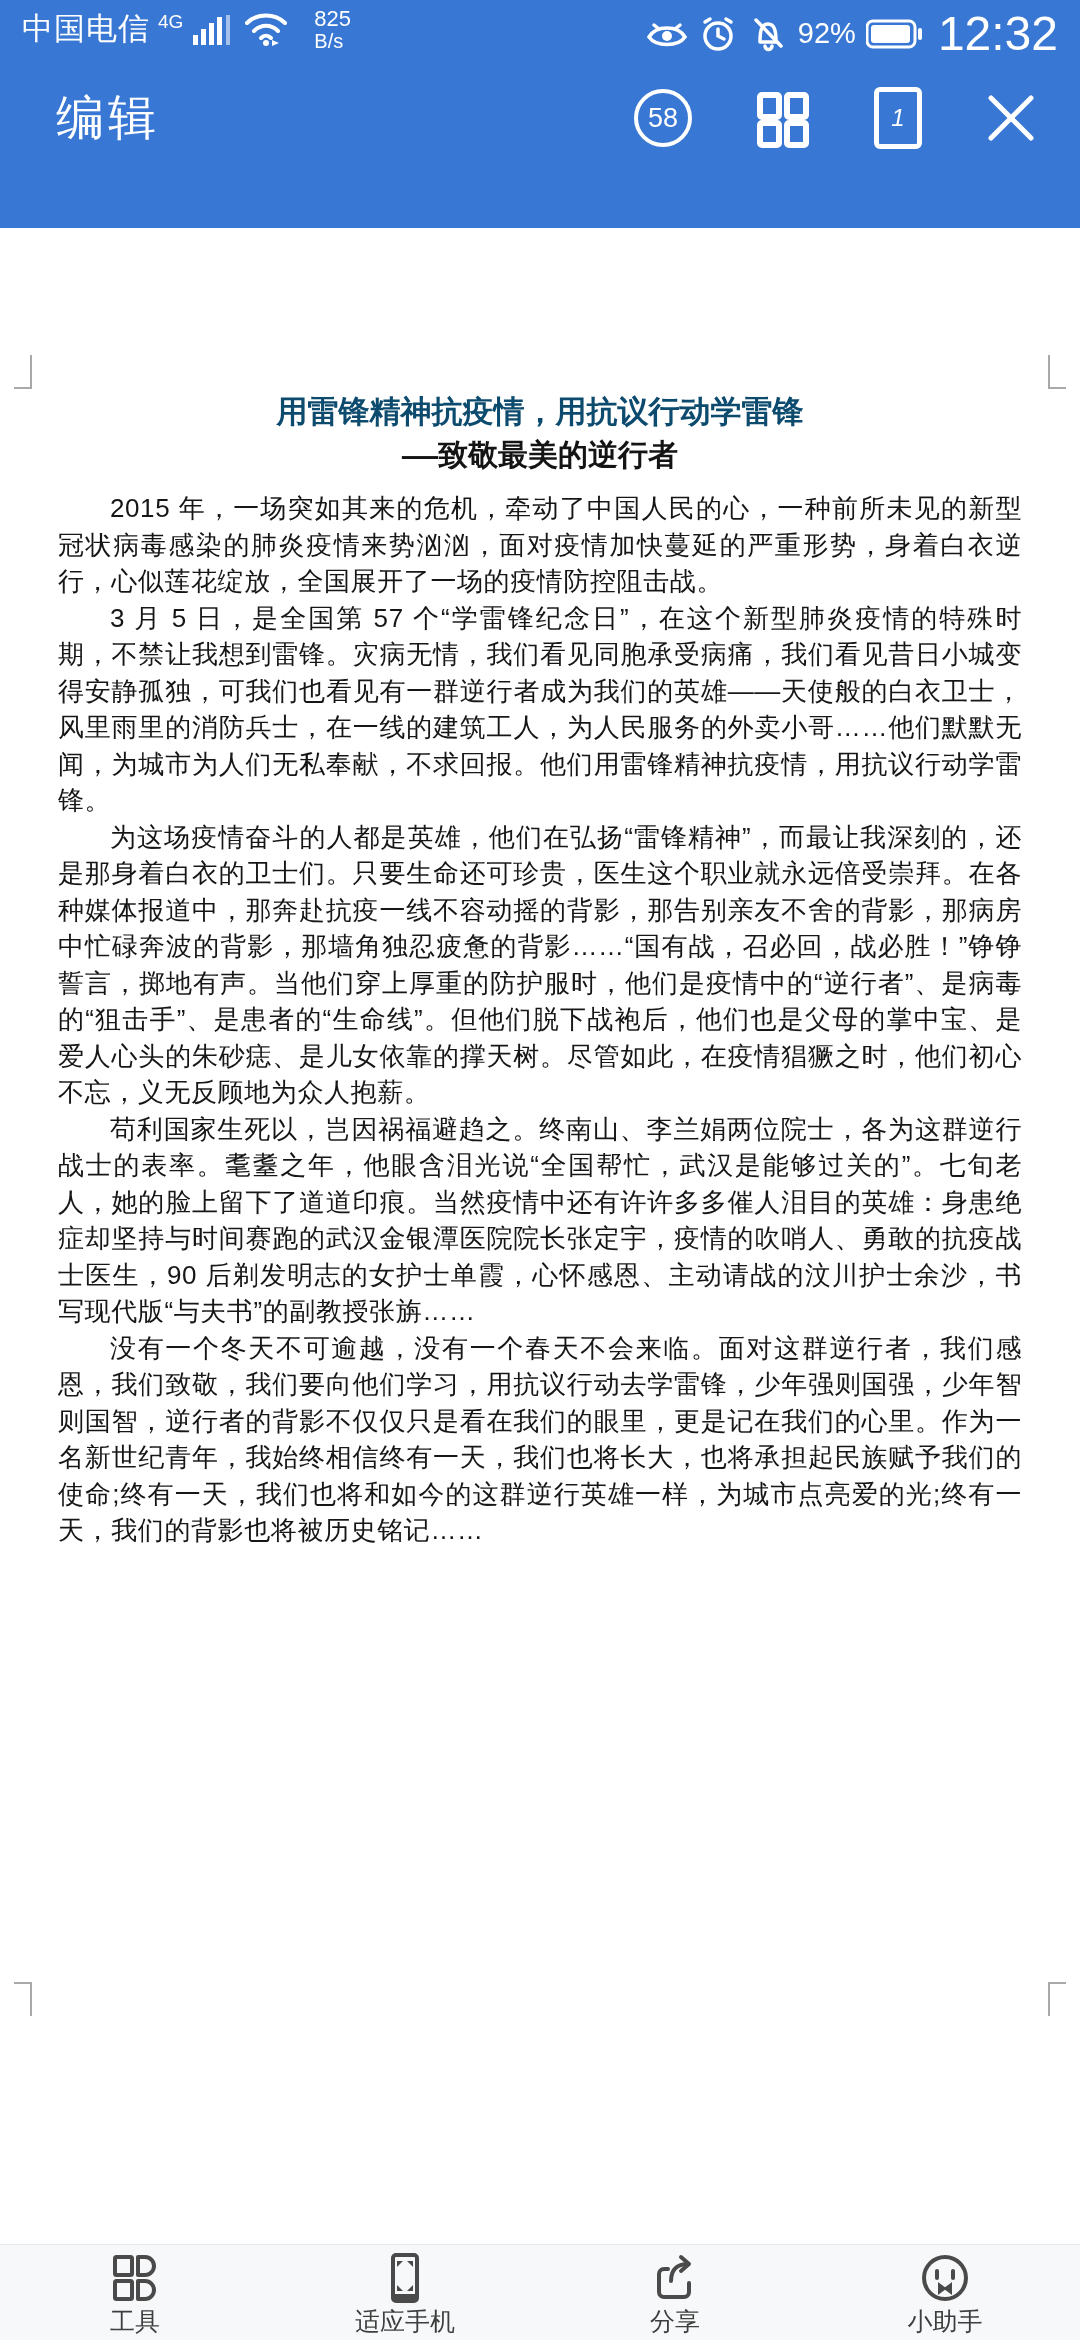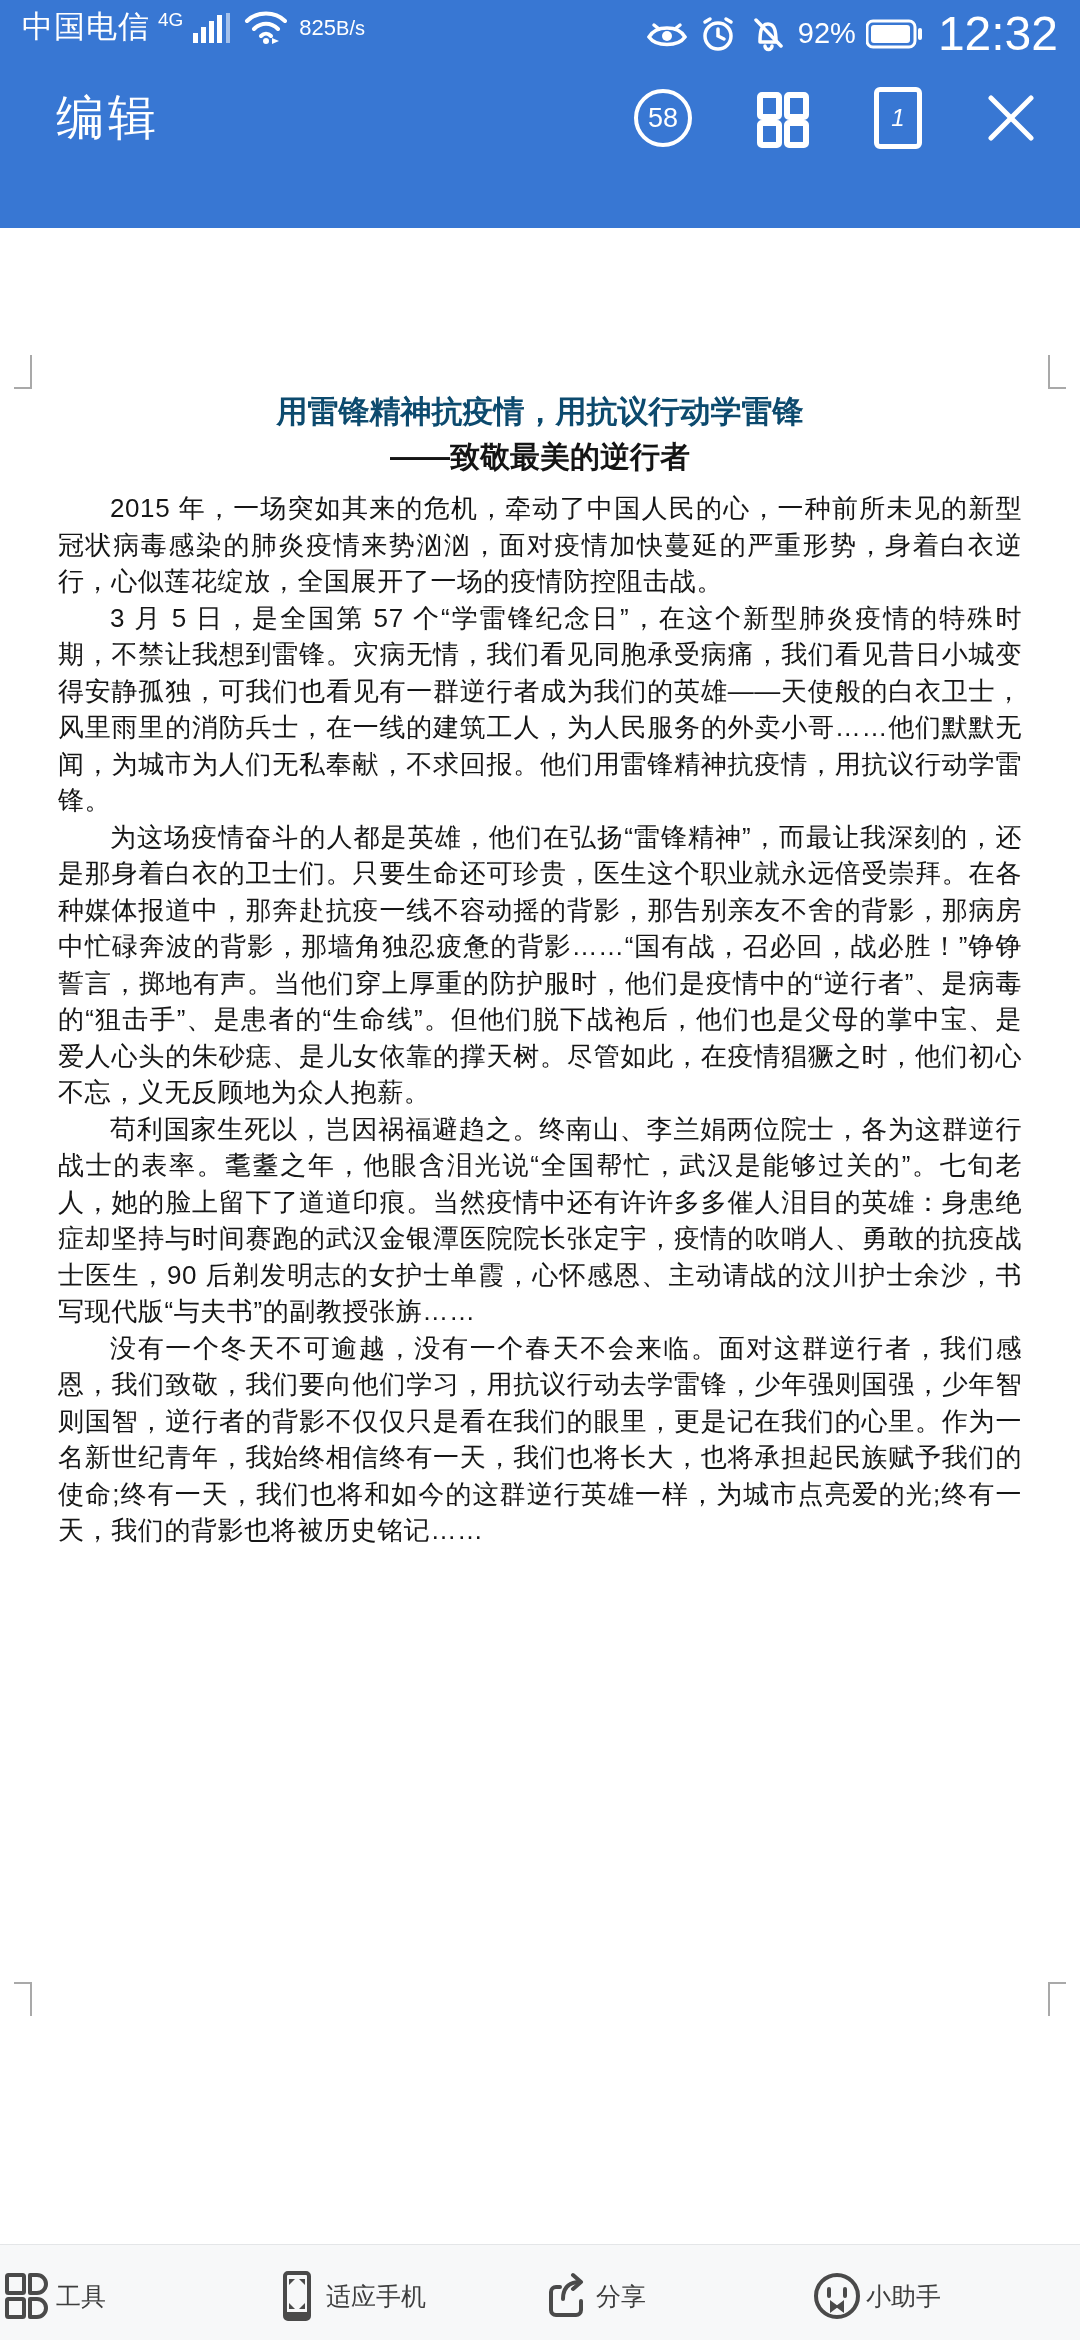--- a/index.html
+++ b/index.html
@@ -8,57 +8,57 @@
     position:relative;width:1080px;height:2340px;margin:0 auto;
     background:#ffffff;overflow:hidden;
     font-family:"Liberation Sans", sans-serif;
   }
   
   .top-blue{position:absolute;top:0;left:0;width:1080px;height:228px;background:#3877d3;color:#fff;}
   .status-bar{display:flex;align-items:flex-start;justify-content:space-between;padding:6px 22px 0 22px;height:58px;}
   .sb-left,.sb-right{display:flex;align-items:center;gap:10px;}
   .carrier{font-size:31px;letter-spacing:1px;}
   .net-type{font-size:19px;margin:-14px 0 0 -2px;}
-  .speed{display:flex;flex-direction:row;line-height:22px;font-size:22px;margin-top:2px;}
+  .speed{display:flex;flex-direction:column;line-height:22px;font-size:22px;margin-top:2px;margin-left:15px;}
   .speed .unit{font-size:20px;}
   .pct{font-size:29px;}
   .time{font-size:48px;margin-left:4px;text-align:right;}
   .sb-icon{display:inline-flex;align-items:center;}
   
   .app-header{display:flex;align-items:center;justify-content:space-between;padding:28px 40px 0 56px;}
   .hdr-title{font-size:48px;letter-spacing:4px;}
   .hdr-actions{display:flex;align-items:center;gap:60px;}
   .badge-circle{
     width:58px;height:58px;border:4px solid #fff;border-radius:50%;
     display:flex;align-items:center;justify-content:center;font-size:27px;
   }
   .page-box{
     width:48px;height:62px;border:5px solid #fff;border-radius:6px;
     display:flex;align-items:center;justify-content:center;font-size:24px;font-style:italic;
   }
   
   .doc-page{position:absolute;top:228px;left:0;width:1080px;height:2016px;background:#ffffff;padding:164px 58px 0 58px;}
   .doc-title{font-size:31px;font-weight:600;color:#0c4a6e;text-align:center;margin:0;line-height:40px;}
-  .doc-subtitle{font-size:30px;font-weight:600;color:#141414;text-align:center;margin:6px 0 14px 0;line-height:38px;}
+  .doc-subtitle{font-size:30px;font-weight:600;color:#141414;text-align:center;margin:6px 0 14px 0;line-height:38px;font-family:Liberation Mono, monospace;}
   .doc-body p{
     margin:0;font-size:26px;line-height:36.5px;color:#161616;
     text-indent:2em;text-align:justify;letter-spacing:0.6px;
   }
   .corner-mark{position:absolute;width:18px;height:34px;}
   .cm-tl{left:14px;top:355px;border-right:2px solid #a9a9a9;border-bottom:2px solid #a9a9a9;}
   .cm-tr{right:14px;top:355px;border-left:2px solid #a9a9a9;border-bottom:2px solid #a9a9a9;}
   .cm-bl{left:14px;top:1982px;border-right:2px solid #a9a9a9;border-top:2px solid #a9a9a9;}
   .cm-br{right:14px;top:1982px;border-left:2px solid #a9a9a9;border-top:2px solid #a9a9a9;}
   
   .toolbar{
     position:absolute;left:0;bottom:0;width:1080px;height:96px;
     background:#f7f8f9;border-top:1px solid #e4e6e8;
     display:flex;align-items:stretch;
   }
-  .tb-item{flex:1;display:flex;flex-direction:row;align-items:center;justify-content:flex-start;padding-top:6px;gap:2px;cursor:pointer;}
+  .tb-item{flex:1;display:flex;flex-direction:column;align-items:center;justify-content:flex-start;padding-top:6px;gap:2px;cursor:pointer;}
   .tb-label{font-size:25px;color:#3e3e3e;line-height:28px;}
   svg{display:block;}
 </style>
 </head>
 <body>
 
 <div class="screen">
 
   <div class="top-blue">
 

